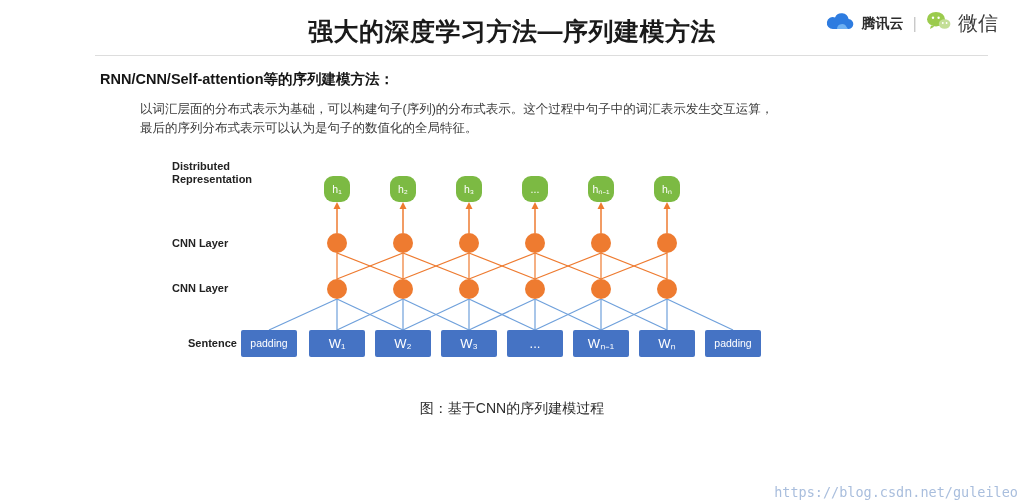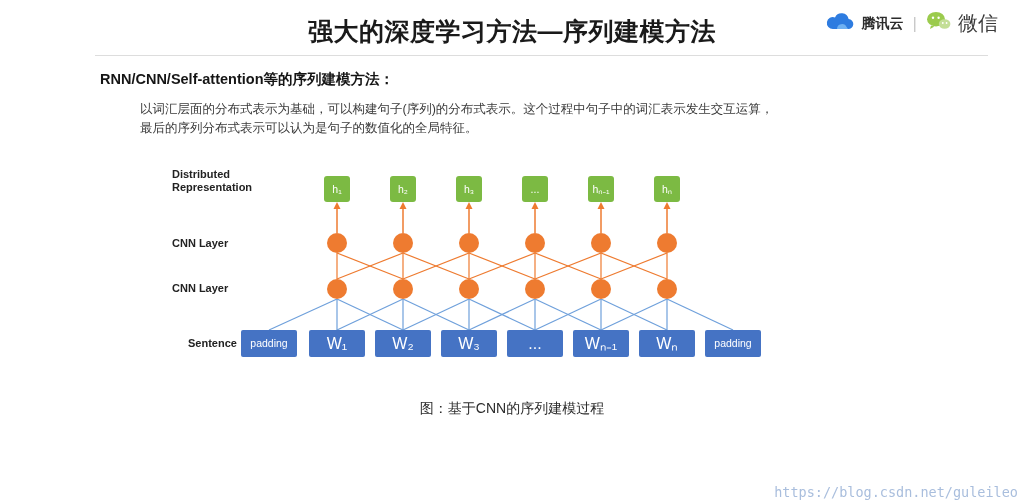--- a/index.html
+++ b/index.html
@@ -14,32 +14,32 @@
   .brand .sep{color:#c9c9c9;font-size:17px;margin:0 2px;}
   .brand .wname{font-size:20px;color:#3c3c3c;}
 
   .divider{position:absolute;top:55px;left:95px;right:36px;height:1px;background:#dddddd;}
 
   .heading{position:absolute;top:70px;left:100px;font-size:14.5px;font-weight:bold;color:#151515;}
   .para{position:absolute;top:100px;left:140px;width:650px;font-size:12.5px;
         color:#3a3a3a;line-height:1.55;}
 
   .rowlabel{position:absolute;font-size:11px;font-weight:bold;color:#222;}
-  #lbl-dist{left:172px;top:168px;width:90px;line-height:1.2;}
+  #lbl-dist{left:172px;top:160px;width:90px;line-height:1.2;}
   #lbl-cnn1{left:172px;top:237px;}
   #lbl-cnn2{left:172px;top:282px;}
   #lbl-sent{left:188px;top:337px;}
 
-  .hbox{position:absolute;top:176px;width:26px;height:26px;border-radius:3px;
+  .hbox{position:absolute;top:176px;width:26px;height:26px;border-radius:9px;
         background:var(--green,#7CBA43);color:#fff;font-size:10.5px;
         text-align:center;line-height:26px;}
   .dot{position:absolute;width:20px;height:20px;border-radius:50%;
        background:var(--orange,#EE7B30);}
   .wbox{position:absolute;top:330px;width:56px;height:27px;border-radius:2px;
-        background:var(--blue-box,#4573C4);color:#fff;font-size:16px;
+        background:var(--blue-box,#4573C4);color:#fff;font-size:13px;
         text-align:center;line-height:27px;}
   .wbox.pad{font-size:10.5px;}
 
   #wires{position:absolute;left:0;top:0;width:1024px;height:503px;pointer-events:none;}
 
   .caption{position:absolute;top:400px;left:0;width:100%;text-align:center;
            font-size:14px;color:#2b2b2b;}
   .watermark{position:absolute;right:6px;bottom:3px;
              font-family:"DejaVu Sans Mono",monospace;font-size:13.5px;color:#a9bedd;}
 </style>

